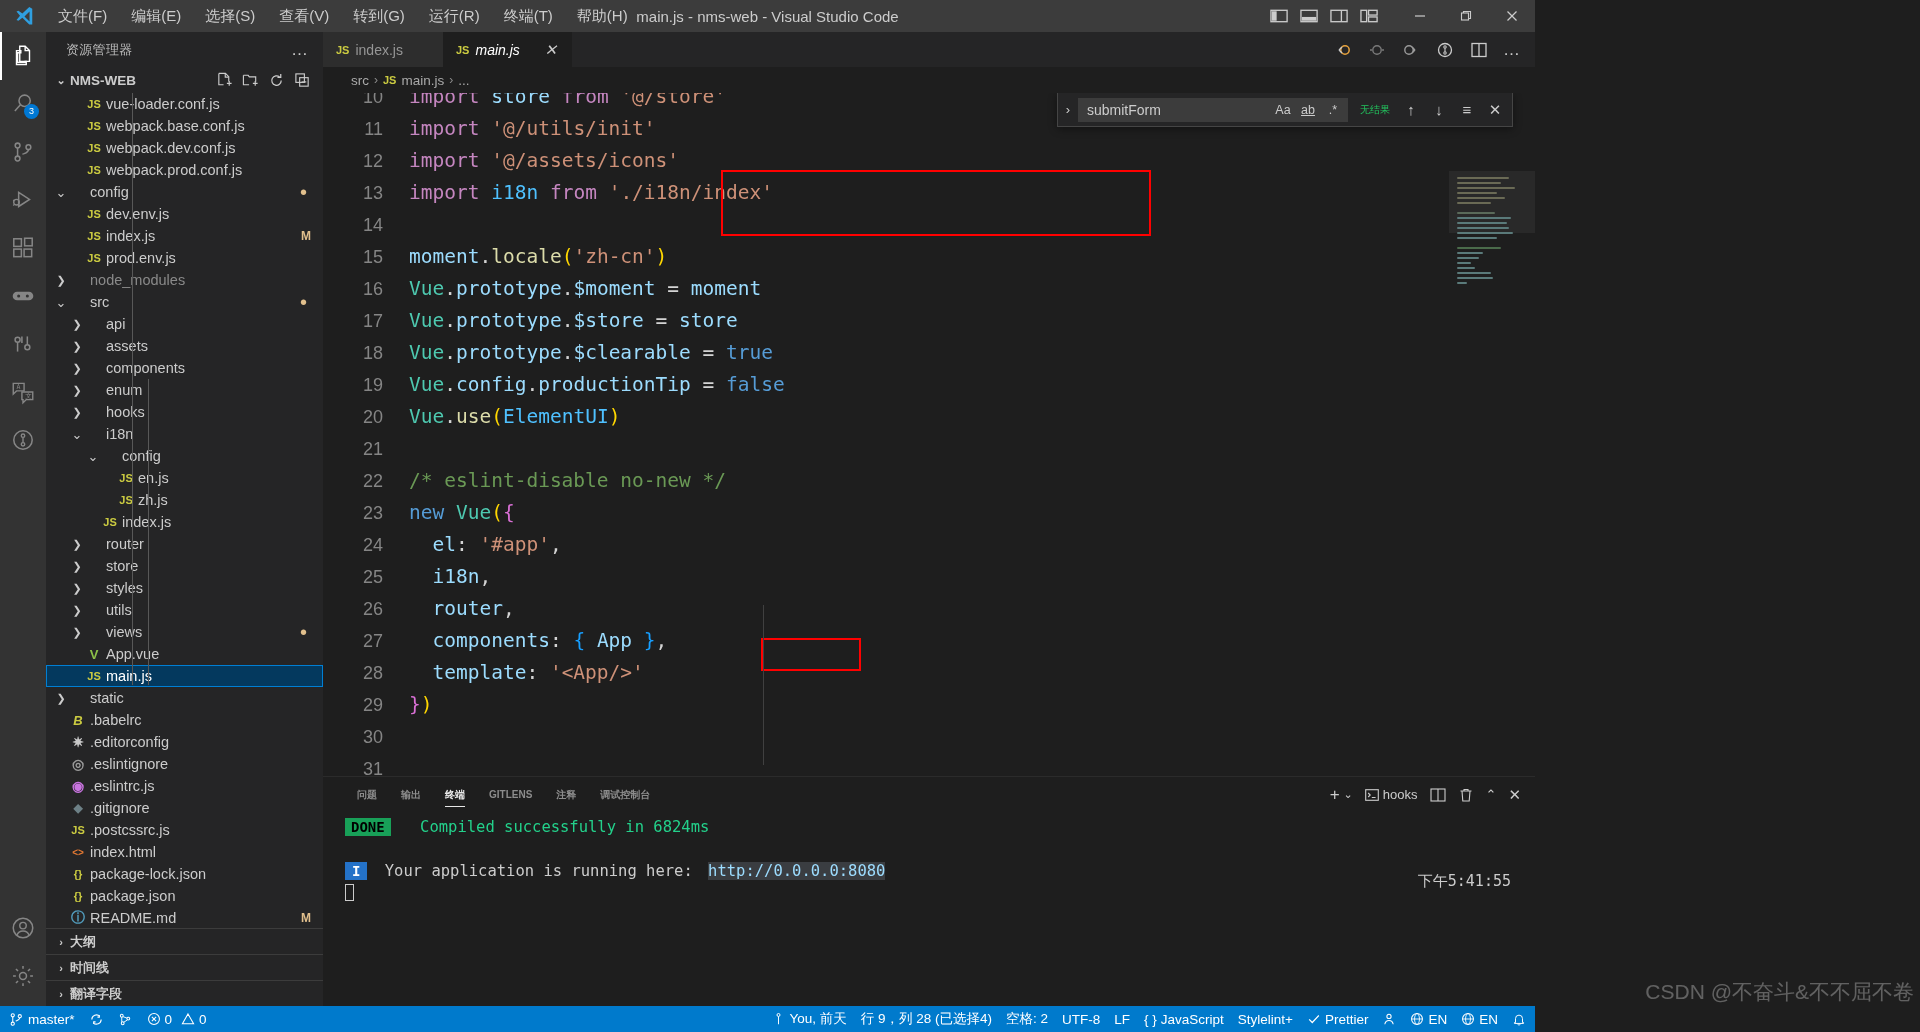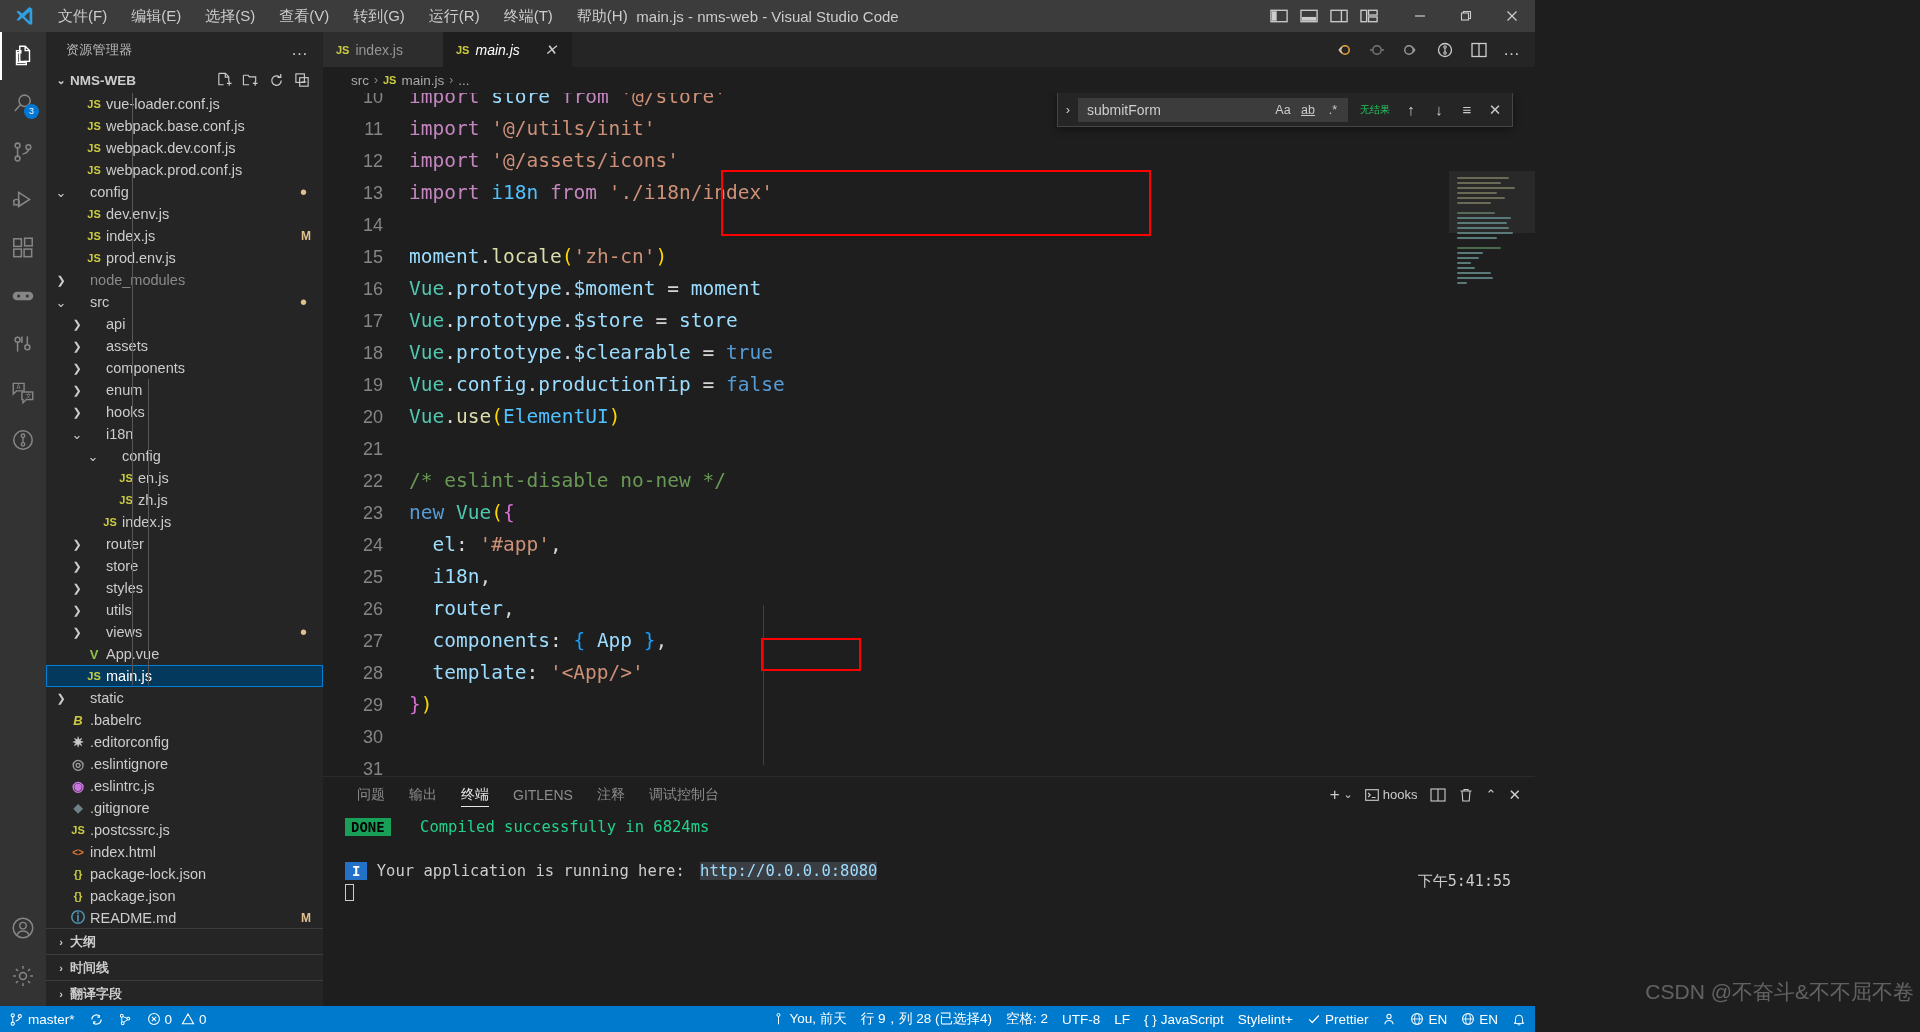--- a/index.html
+++ b/index.html
@@ -157,22 +157,22 @@
     background: #1e1e1e; border-left: 0px;
   }
   .mm-lines { position:absolute; top: 84px; left: 8px; }
   .mm-l { height: 2px; margin-bottom: 3px; border-radius:1px; }
   .mm-slider { position:absolute; top:78px; left:0; right:0; height:62px; background: rgba(121,121,121,0.12);}
 
   
   .panel { height: 230px; flex: none; background: #1e1e1e; display: flex; flex-direction: column; border-top: 1px solid #2b2b2b;}
   .panel-tabs { height: 35px; display: flex; align-items: center; padding-left: 22px; gap: 0; flex:none;}
   .ptab {
-    font-size: 14px; color: #8c8c8c; padding: 0 12px; height: 35px; display: flex;
-    align-items: center; position: relative; white-space: nowrap;
+    font-size: 10px; color: #8c8c8c; padding: 0 12px; height: 35px; display: flex;
+    align-items: center; position: relative; white-space: nowrap; font-weight: bold;
   }
   .ptab.active { color: #e7e7e7; }
   .ptab.active::after {
     content: ""; position: absolute; left: 12px; right: 12px; bottom: 5px; height: 1px; background: #e7e7e7;
   }
   .panel-actions { margin-left:auto; display:flex; align-items:center; gap:12px; padding-right:14px; color:#cccccc; font-size:13px;}
   .term-body {
     flex: 1; font-family: "DejaVu Sans Mono", monospace; font-size: 15.5px;
     padding: 4px 0 0 22px; color: #cccccc; line-height: 22px; position:relative;
   }
@@ -732,21 +732,21 @@
           </div>
         </div>
         <div class="term-body">
           <div>
             <span class="badge-done">DONE</span>
             <span class="term-green" style="margin-left:20px;">Compiled successfully in 6824ms</span>
           </div>
           <div style="height:22px"></div>
           <div>
             <span class="badge-i">I</span>
-            <span style="margin-left:0;">Your application is running here:</span>
+            <span style="margin-left:8px;">Your application is running here:</span>
             <span class="term-url" style="margin-left:6px;">http://0.0.0.0:8080</span>
           </div>
           <div><span class="cursor-blk"></span></div>
           <div class="clock">下午5:41:55</div>
         </div>
       </div>
 
     </div>
   </div>
 

